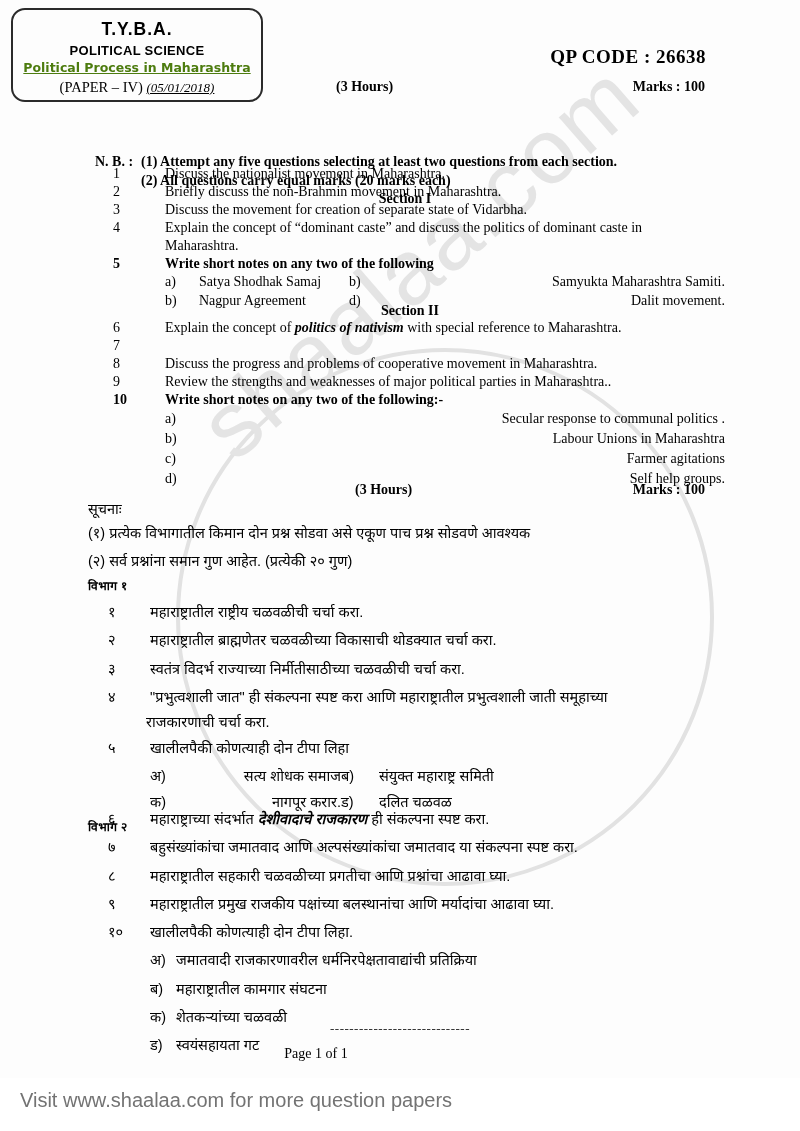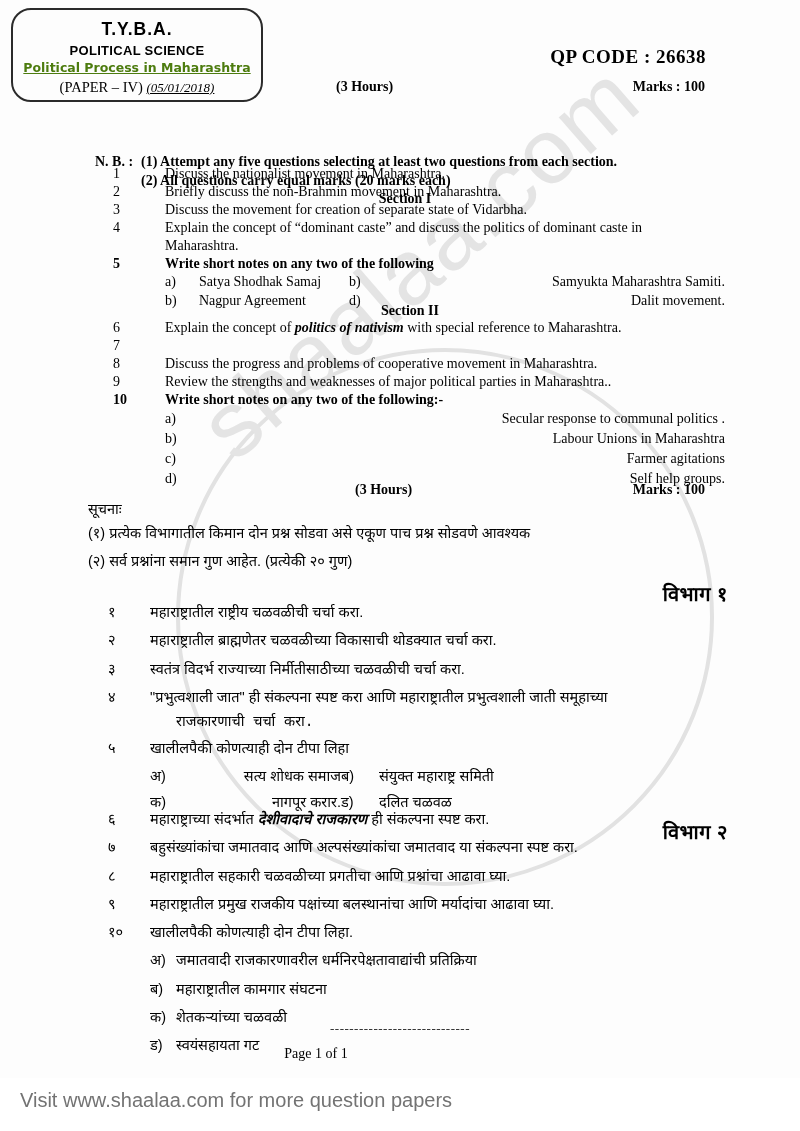--- a/index.html
+++ b/index.html
@@ -62,21 +62,21 @@
   }
 
   
   .hdr-box {
     position: absolute;
     left: 11px;
     top: 8px;
     width: 252px;
     height: 94px;
     border: 2.5px solid #2b2b2b;
-    border-radius: 20px;
+    border-radius: 14px;
     text-align: center;
     box-sizing: border-box;
   }
   .hdr-l1 {
     font-family: "Liberation Sans", "DejaVu Sans", sans-serif;
     font-weight: bold;
     font-size: 17.5px;
     letter-spacing: 1px;
     margin-top: 9px;
   }
@@ -216,44 +216,45 @@
     font-size: 14.5px;
   }
   .mr-instr {
     position: absolute;
     left: 88px;
     width: 640px;
     font-size: 14.5px;
     line-height: 1.9;
   }
   .mr-sec {
-    text-align: right;
-    font-size: 20px;
+    text-align: left;
+    font-size: 12px;
     font-weight: bold;
     letter-spacing: 0.5px;
+    font-family: Liberation Serif, serif;
   }
   .mr-list {
     position: absolute;
     left: 88px;
     width: 640px;
     font-size: 14.5px;
   }
   .mq {
     display: flex;
     line-height: 1.95;
   }
   .mq-num {
     width: 62px;
     flex: none;
     padding-left: 20px;
     box-sizing: border-box;
   }
   .mq-txt { flex: 1; }
   .mq-txt i { font-style: italic; font-weight: bold; }
-  .mq-cont { margin-left: 88px; line-height: 1.6; font-family: Liberation Mono, monospace; }
+  .mq-cont { margin-left: 58px; line-height: 1.6; }
   .msub-row {
     display: flex;
     margin-left: 62px;
     line-height: 1.85;
   }
   .msub-a { width: 26px; flex: none; }
   .msub-t1 { width: 165px; flex: none; text-align: right; }
   .msub-b { width: 38px; flex: none; }
   .msub-t2 { flex: 1; }
   .msub-single { display: flex; margin-left: 62px; line-height: 1.95; }

